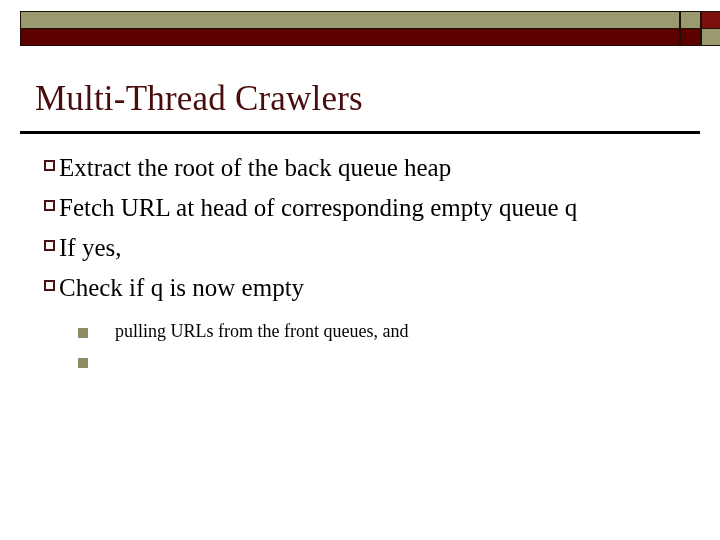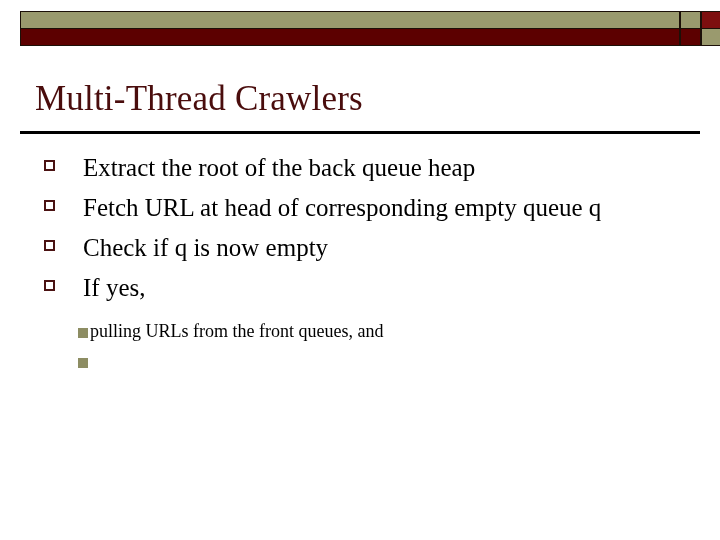--- a/index.html
+++ b/index.html
@@ -91,21 +91,21 @@
   .body {
     position: absolute;
     left: 0;
     top: 148px;
     width: 720px;
   }
 
   .l1-item {
     position: relative;
     height: 40px;
-    padding-left: 83px;
+    padding-left: 59px;
   }
   .l1-marker {
     position: absolute;
     left: 44px;
     top: 12px;
     width: 11px;
     height: 11px;
     border: 2px solid #4a1212;
     box-sizing: border-box;
     background: transparent;
@@ -115,21 +115,21 @@
     line-height: 40px;
     color: #000000;
     white-space: nowrap;
   }
 
   .l2-list {
     margin-top: 10px;
   }
   .l2-item {
     position: relative;
-    padding-left: 90px;
+    padding-left: 115px;
     margin-bottom: 4px;
   }
   .l2-marker {
     position: absolute;
     left: 78px;
     top: 10px;
     width: 10px;
     height: 10px;
     background: #8d8d63;
   }
@@ -164,26 +164,26 @@
       <span class="l1-text">Extract the root of the back queue heap</span>
     </div>
 
     <div class="l1-item">
       <span class="l1-marker"></span>
       <span class="l1-text">Fetch URL at head of corresponding empty queue q</span>
     </div>
 
     <div class="l1-item">
       <span class="l1-marker"></span>
-      <span class="l1-text">Check if q is now empty</span>
+      <span class="l1-text">If yes,</span>
     </div>
 
     <div class="l1-item">
       <span class="l1-marker"></span>
-      <span class="l1-text">If yes,</span>
+      <span class="l1-text">Check if q is now empty</span>
     </div>
 
     <div class="l2-list">
       <div class="l2-item">
         <span class="l2-marker"></span>
         <div class="l2-text">pulling URLs from the front queues, and</div>
       </div>
       <div class="l2-item">
         <span class="l2-marker"></span>
       </div>

